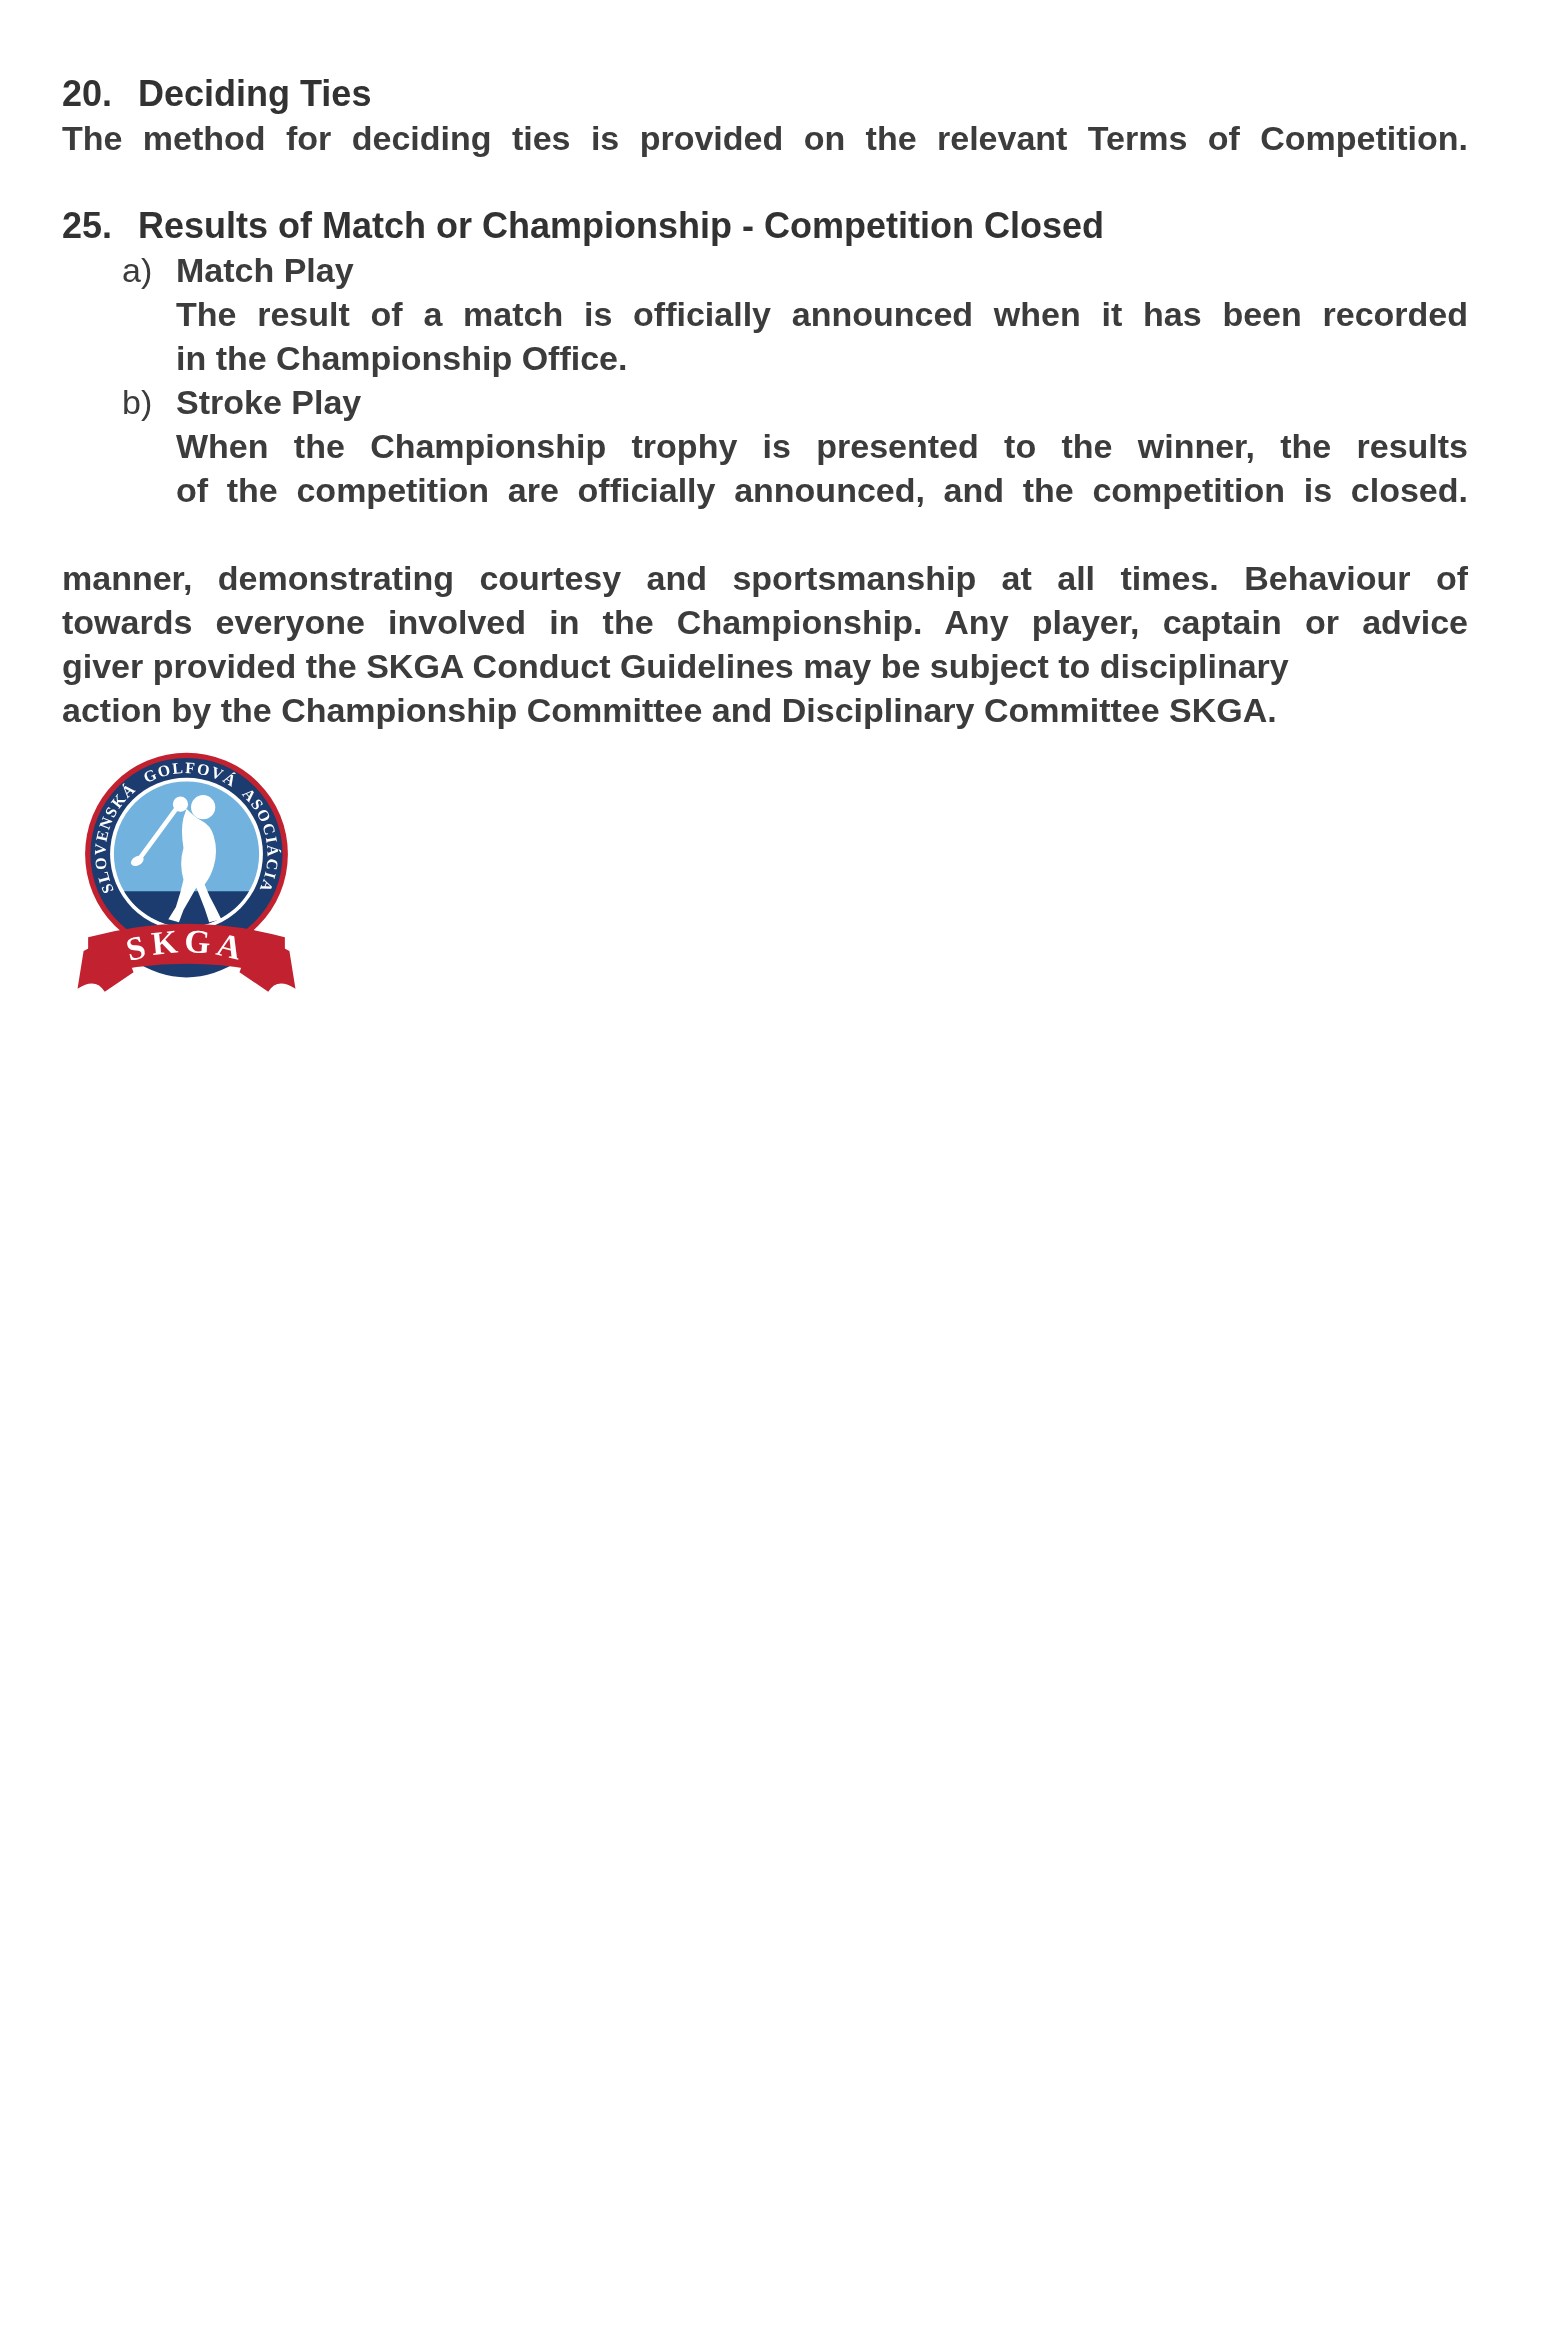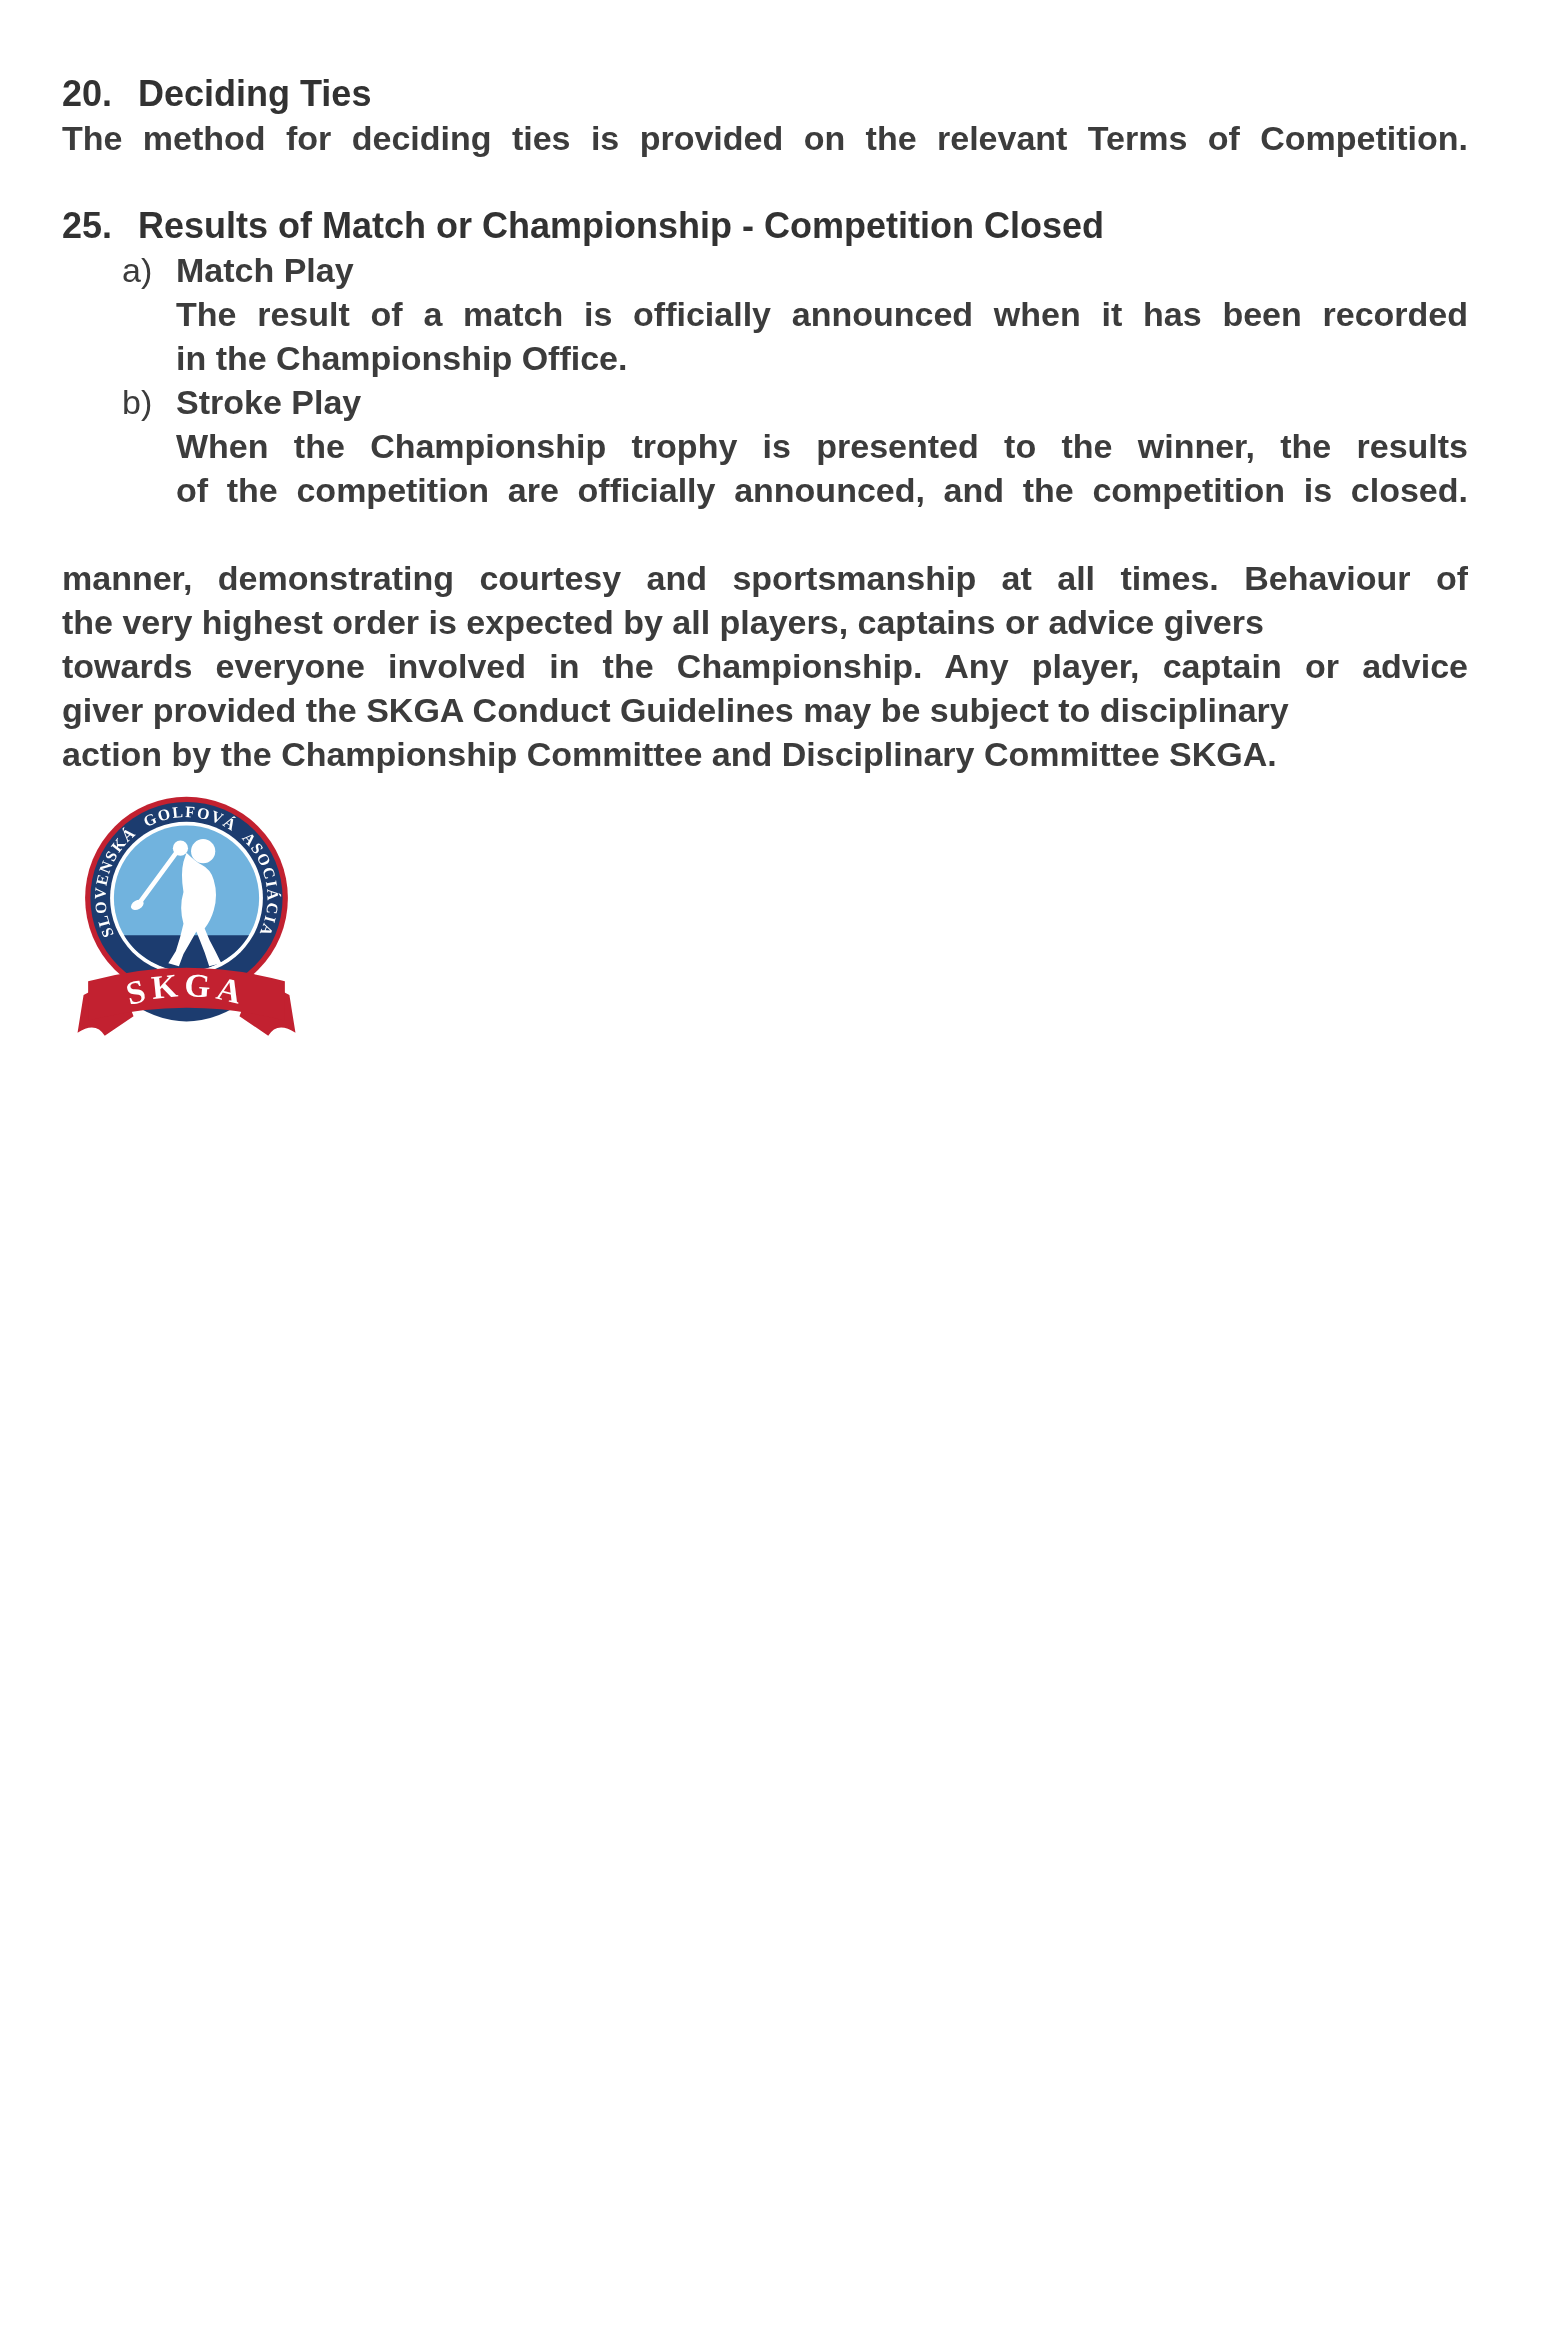--- a/index.html
+++ b/index.html
@@ -88,21 +88,20 @@
         <div class="li-body">
           <div class="line">Stroke Play</div>
           <div class="line j">When the Championship trophy is presented to the winner, the results</div>
           <div class="line j">of the competition are officially announced, and the competition is closed.</div>
         </div>
       </div>
     </div>
 
     <div class="section">
       <div class="line j">manner, demonstrating courtesy and sportsmanship at all times. Behaviour of</div>
-      <div class="line">the very highest order is expected by all players, captains or advice givers</div>
       <div class="line j">towards everyone involved in the Championship. Any player, captain or advice</div>
       <div class="line">giver provided the SKGA Conduct Guidelines may be subject to disciplinary</div>
       <div class="line">action by the Championship Committee and Disciplinary Committee SKGA.</div>
     </div>
 
 
     <div class="logo-wrap">
       <svg viewBox="0 0 300 322" width="227" height="244" xmlns="http://www.w3.org/2000/svg" style="font-size:44px">
         <defs>
           <path id="ringArc" d="M 61.3 199.8 A 107 107 0 1 1 238.7 199.8" fill="none"></path>

